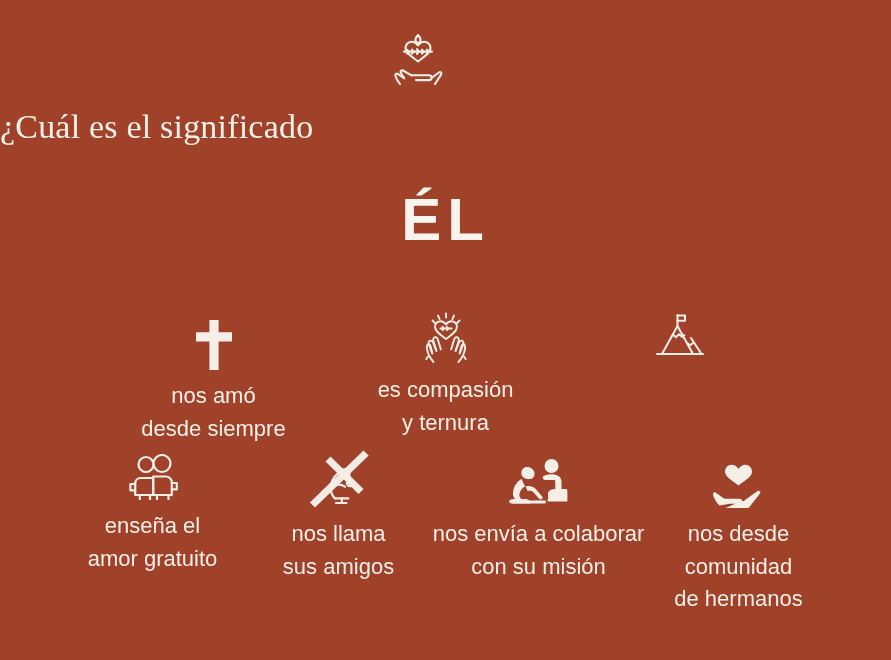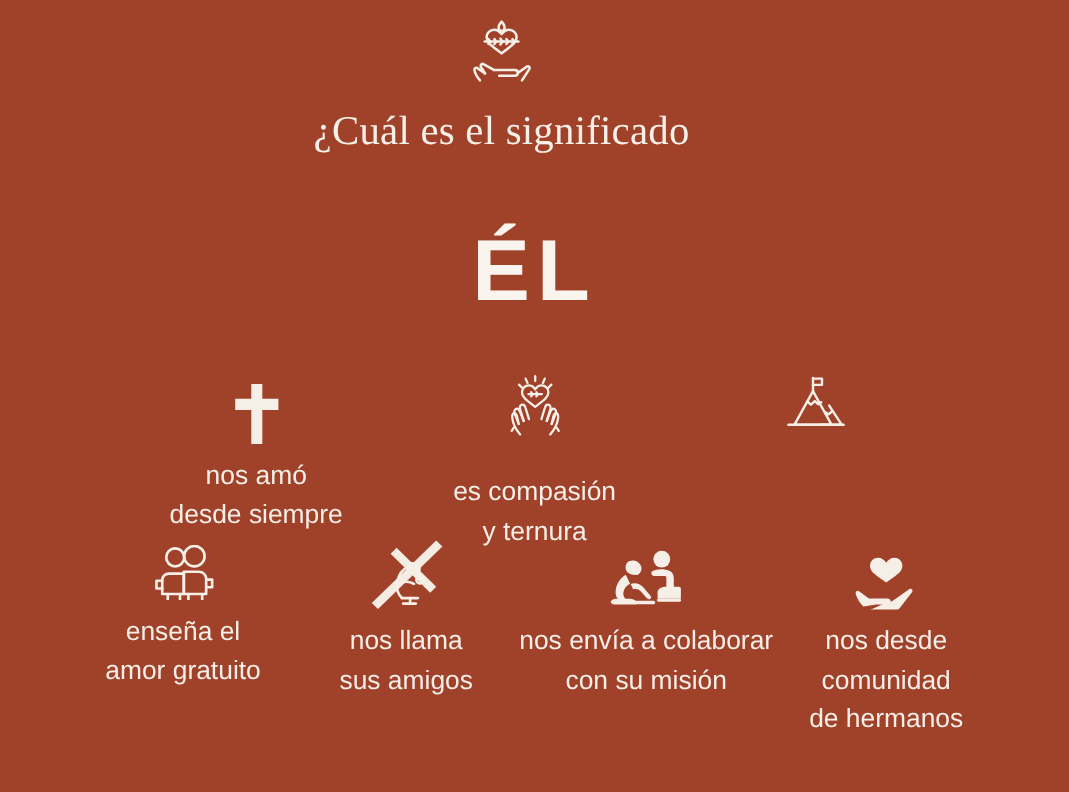--- a/index.html
+++ b/index.html
@@ -21,23 +21,22 @@
     width: 891px;
     height: 660px;
     background: #A0412A;
     box-sizing: border-box;
   }
 
   
   .header {
     position: absolute;
     left: 0;
-    top: 0;
+    top: 17px;
     width: 836px;
-    text-align: center;
   }
   .header-icon {
     margin-top: 14px;
     height: 58px;
     display: flex;
     align-items: center;
     justify-content: center;
   }
   .header-icon svg { display: block; }
 
@@ -54,21 +53,21 @@
 
   
   .el-word {
     position: absolute;
     left: 0;
     top: 190px;
     width: 891px;
     text-align: center;
     font-family: "Liberation Sans", sans-serif;
     font-weight: 700;
-    font-size: 72px;
+    font-size: 60px;
     line-height: 1;
     letter-spacing: 6px;
     color: #FAF4EE;
   }
 
   
   .row {
     position: absolute;
     display: flex;
     justify-content: center;
@@ -97,21 +96,21 @@
     font-size: 22px;
     line-height: 1.48;
     color: #F6EFE8;
     text-align: center;
     white-space: pre-line;
   }
 
   
   .row-one .cell { width: 232px; }
   .row-one .cell:nth-child(1) { padding-top: 12px; }
-  .row-one .cell:nth-child(2) { padding-top: 6px; gap: 20px; }
+  .row-one .cell:nth-child(2) { padding-top: 6px; }
   .row-one .cell:nth-child(3) { padding-top: 4px; }
 
   
   .row-two .cell { width: 186px; }
   .row-two .cell:nth-child(1) { padding-top: 0px; }
   .row-two .cell:nth-child(2) { padding-top: 8px; }
   .row-two .cell:nth-child(3) { width: 214px; padding-top: 8px; }
   .row-two .cell:nth-child(4) { padding-top: 8px; }
 </style>
 </head>

